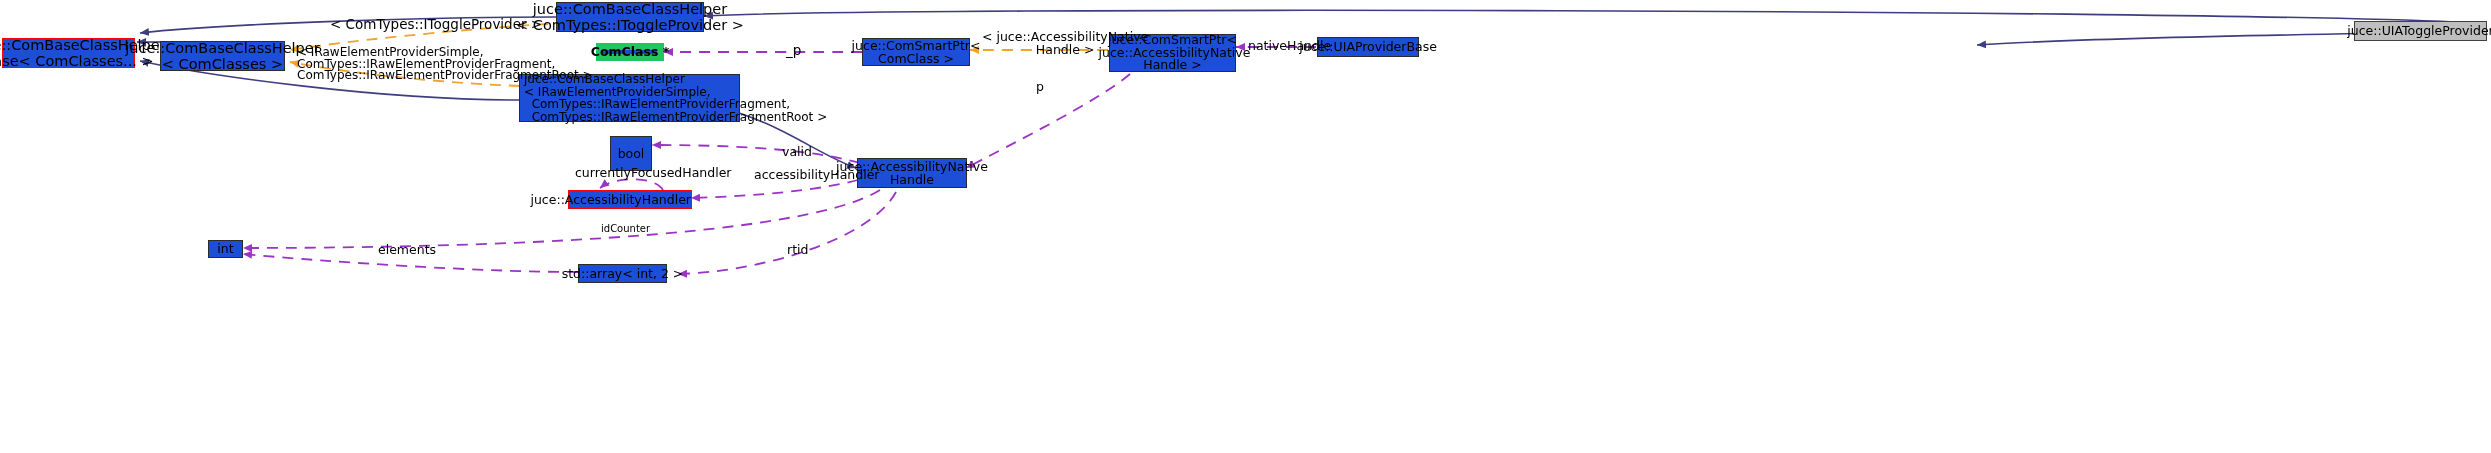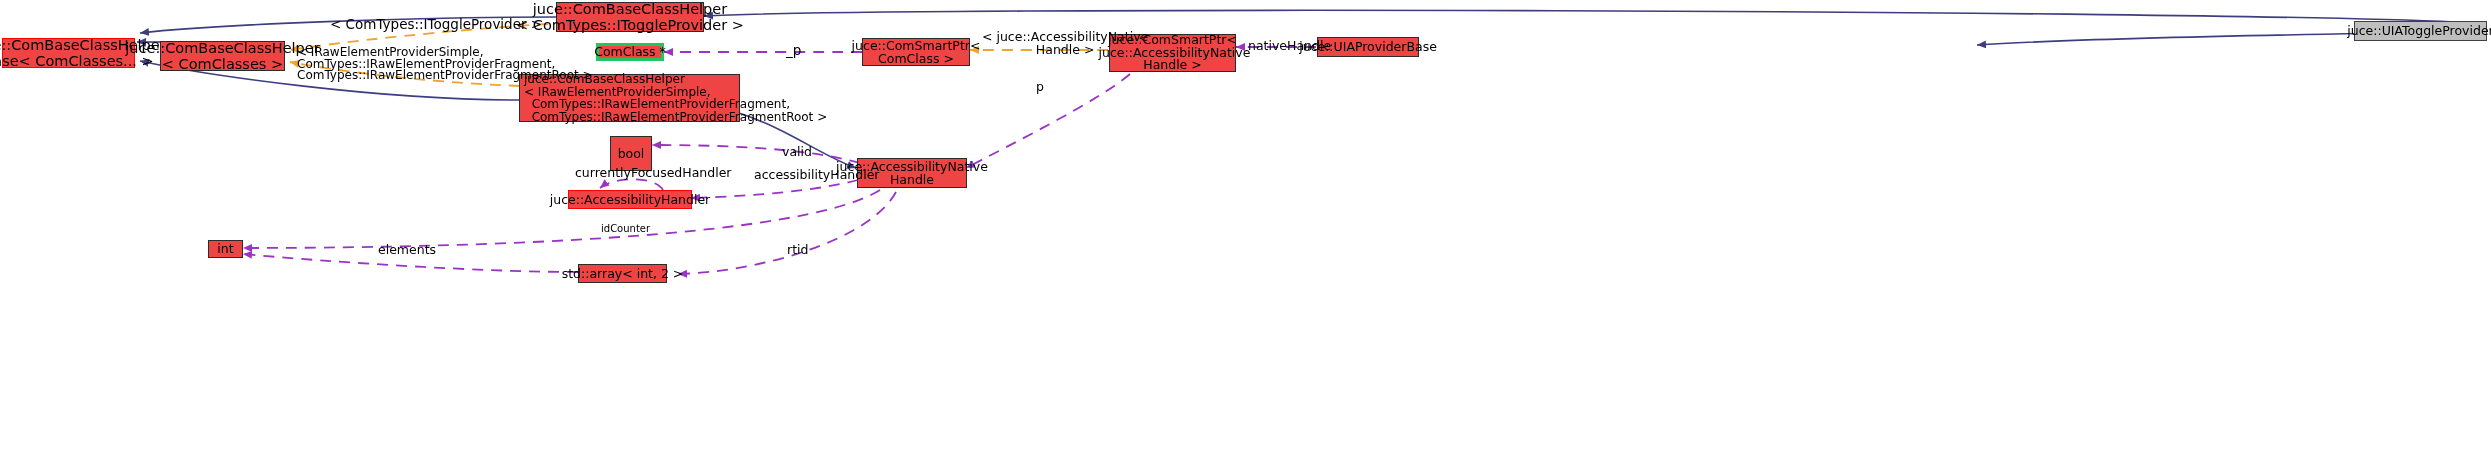--- a/index.html
+++ b/index.html
@@ -11,33 +11,33 @@
     overflow:hidden;
   }
   svg#edges{position:absolute;left:0;top:0;width:2491px;height:453px;}
   .node{
     position:absolute;
     box-sizing:border-box;
     display:flex;
     flex-direction:column;
     align-items:center;
     justify-content:center;
-    background:#ef4444;
+    background:#1d4ed8;
     border:1px solid #404040;
     color:#000000;
     font-size:14.5px;
     line-height:16px;
     white-space:pre;
     text-align:center;
     z-index:3;
   }
   .node.left-align{align-items:flex-start;text-align:left;}
   .node.thick{border-width:1.5px;border-color:#2b2b2b;}
   .node.redbox{border:1.5px solid #ff0000;}
-  .node.greybox{border:3px solid #22c55e;}
+  .node.greybox{border:7px solid #22c55e;font-weight:bold;}
   .node.current{background:#bfbfbf;border:1px solid #404040;}
   .node .ln{display:block;}
   .edge-label{
     position:absolute;
     font-size:13.5px;
     line-height:15px;
     color:#000000;
     white-space:pre;
     z-index:4;
     background:transparent;
@@ -155,21 +155,21 @@
 
   <div class="node thick" style="left:610px;top:136px;width:42px;height:35px;font-size:12.5px;">
     <span class="ln">bool</span>
   </div>
 
   <div class="node thick" style="left:857px;top:158px;width:110px;height:30px;font-size:12.5px;line-height:13px;">
     <span class="ln">juce::AccessibilityNative</span>
     <span class="ln">Handle</span>
   </div>
 
-  <div class="node redbox" style="left:568px;top:190px;width:124px;height:19px;font-size:12.5px;">
+  <div class="node redbox" style="left:568px;top:190px;width:124px;height:19px;font-size:12.5px;align-items:flex-end;">
     <span class="ln">juce::AccessibilityHandler</span>
   </div>
 
   <div class="node thick" style="left:208px;top:240px;width:35px;height:18px;font-size:12.5px;text-align:right;">
     <span class="ln">int</span>
   </div>
 
   <div class="node thick" style="left:578px;top:264px;width:89px;height:19px;font-size:12.5px;">
     <span class="ln">std::array&lt; int, 2 &gt;</span>
   </div>

